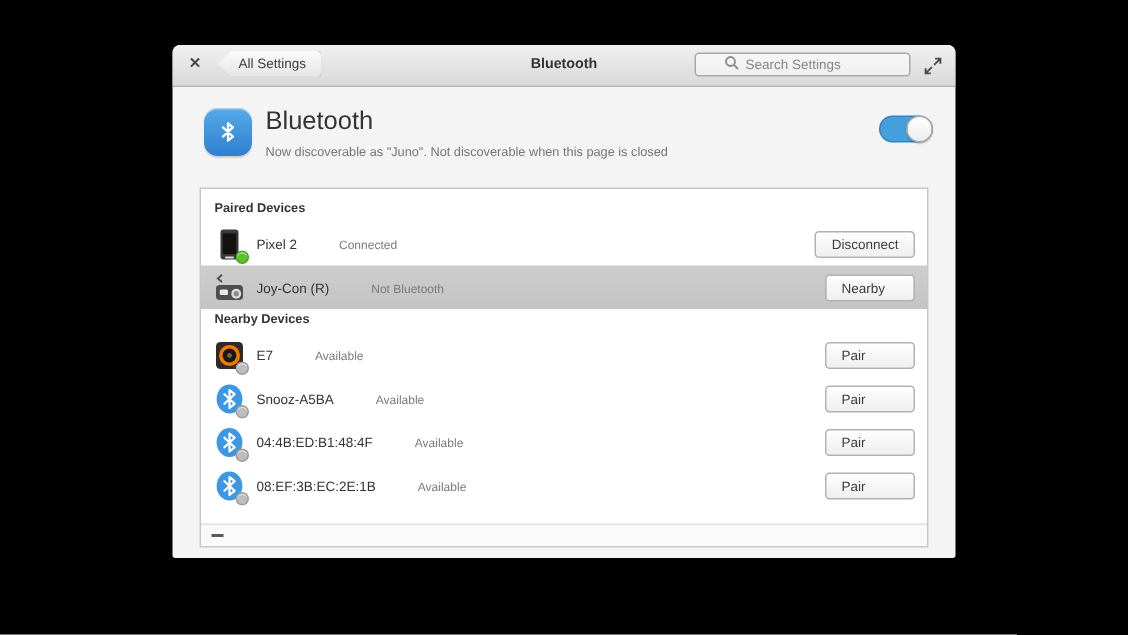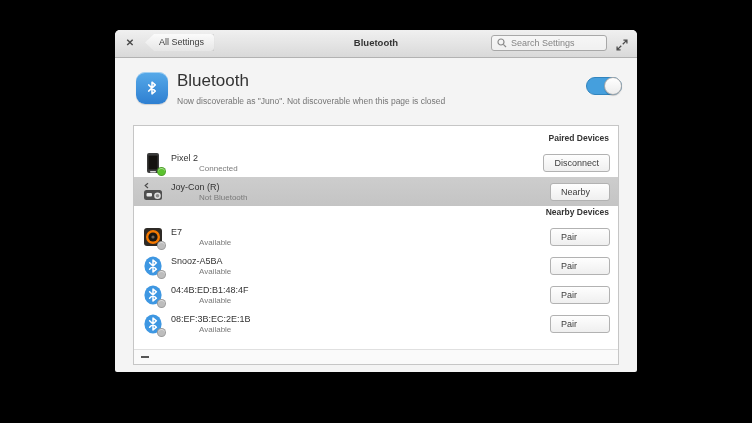--- a/index.html
+++ b/index.html
@@ -31,21 +31,21 @@
     filter:drop-shadow(0 0 1px #999);
   }
   .hb-title{
     position:absolute;left:0;right:0;top:7px;text-align:center;
     font-size:9.5px;font-weight:bold;color:#333;
   }
   .search{
     position:absolute;right:30px;top:5px;width:104px;height:14px;
     border:1px solid #a8a8a8;border-radius:3px;
     background:rgba(255,255,255,.55);
-    display:flex;align-items:center;gap:4px;padding:0 5px;
+    display:flex;align-items:center;gap:4px;padding:0 19px;
   }
   .search-ph{font-size:9px;color:#858585;}
   .maximize-btn{position:absolute;right:9px;top:7px;width:12px;height:12px;}
   
   .bt-icon{
     position:absolute;left:21px;top:42px;width:32px;height:32px;border-radius:9px;
     background:linear-gradient(#57aae9,#2e7fd1);
     box-shadow:inset 0 1px rgba(255,255,255,.45), 0 1px 1px rgba(0,0,0,.15);
     display:flex;align-items:center;justify-content:center;
   }
@@ -59,32 +59,32 @@
     position:absolute;right:-1px;top:-1px;width:18px;height:18px;border-radius:50%;
     background:linear-gradient(#ffffff,#ececec);border:1px solid #a9a9a9;box-sizing:border-box;
     box-shadow:0 1px 1px rgba(0,0,0,.2);
   }
   
   .frame{
     position:absolute;left:18px;top:95px;width:486px;height:240px;
     background:#fff;border:1px solid #c6c6c6;box-sizing:border-box;
   }
   .list-viewport{position:absolute;left:0;right:0;top:0;bottom:15px;overflow:hidden;}
-  .section-header{padding:7px 9px 5px;font-size:8.5px;font-weight:bold;color:#333;text-align:right;}
+  .section-header{padding:7px 9px 5px;font-size:8.5px;font-weight:bold;color:#333;}
   .section-header + .section-header, .row + .section-header{padding-top:1px;}
   .row{height:29px;display:flex;align-items:center;padding:0 8px;gap:7px;box-sizing:border-box;}
   .row.selected{background:linear-gradient(#cdcdcd,#c4c4c4);}
   .dev-icon{width:22px;height:22px;position:relative;flex:none;}
   .dev-icon svg{display:block;}
   .status-dot{
     position:absolute;right:-2px;bottom:-2px;width:9px;height:9px;border-radius:50%;
     border:1px solid rgba(0,0,0,.18);box-sizing:border-box;
     box-shadow:inset 0 1px rgba(255,255,255,.5);
   }
-  .dev-text{display:flex;flex-direction:column;}
+  .dev-text{display:flex;flex-direction:row;}
   .dev-name{font-size:9px;color:#333;}
   .dev-status{font-size:8px;color:#7a7a7a;margin-top:1px;margin-left:28px;}
   .action-btn{
     margin-left:auto;font-size:9px;color:#3d3d3d;
     background:linear-gradient(#fefefe,#efefef);
     border:1px solid #b2b2b2;border-radius:3px;
     padding:3px 10px;min-width:38px;text-align:left;
   }
   .list-toolbar{
     position:absolute;left:0;right:0;bottom:0;height:15px;

